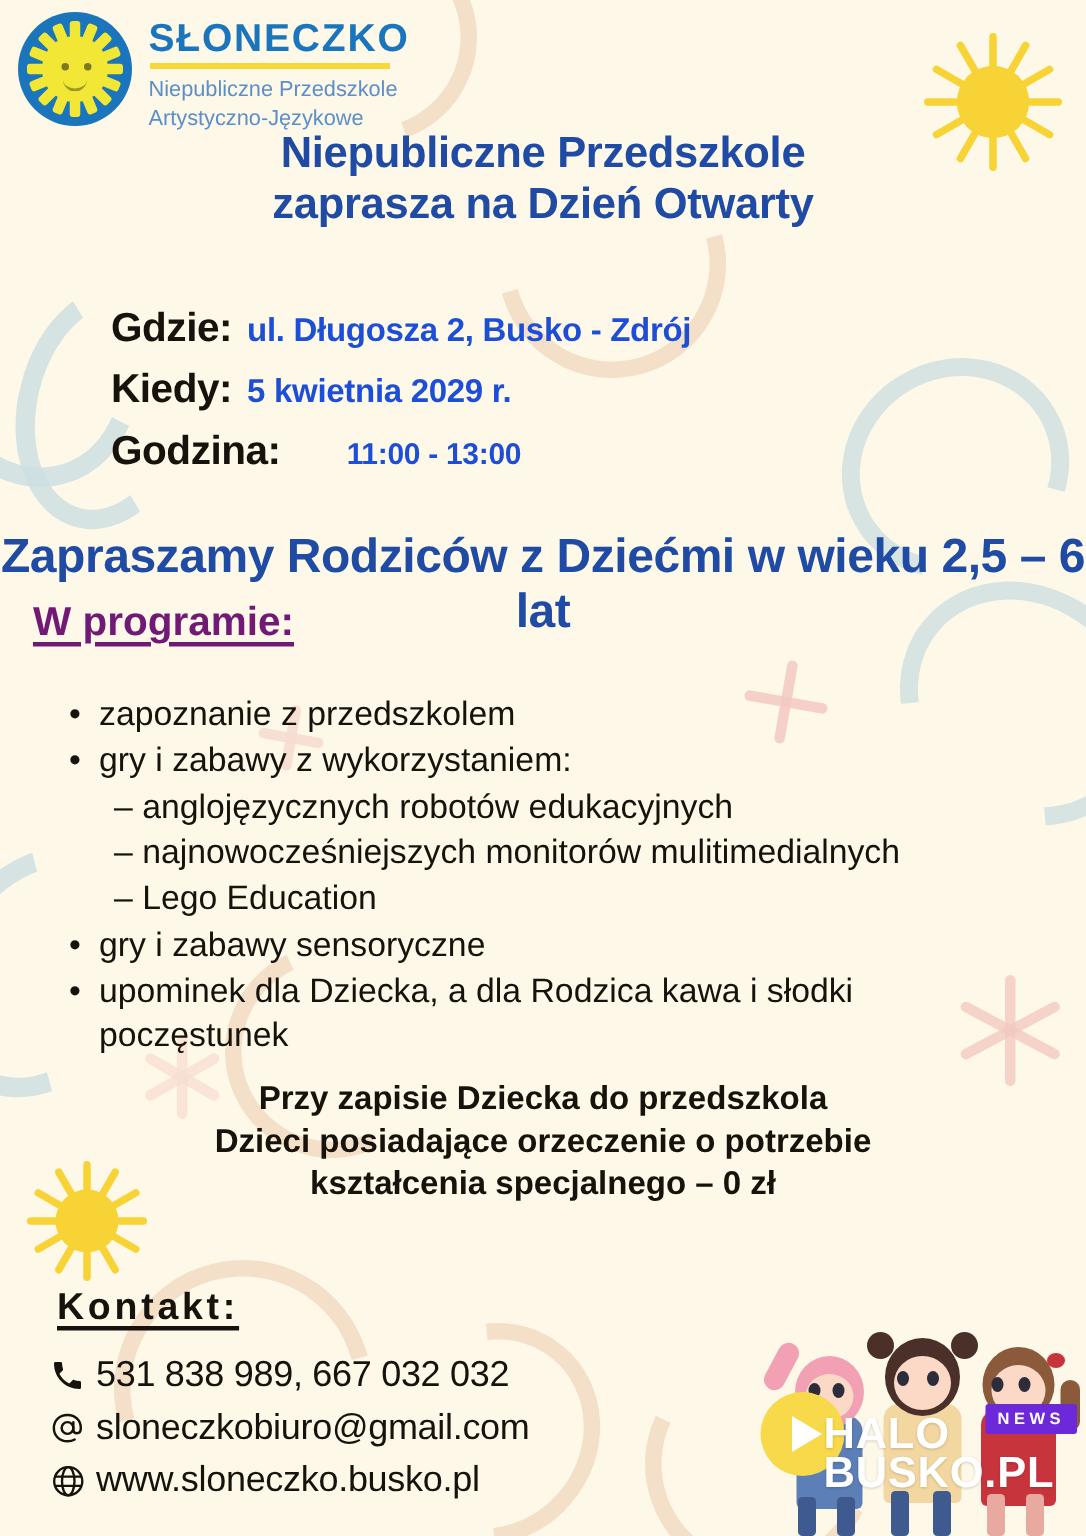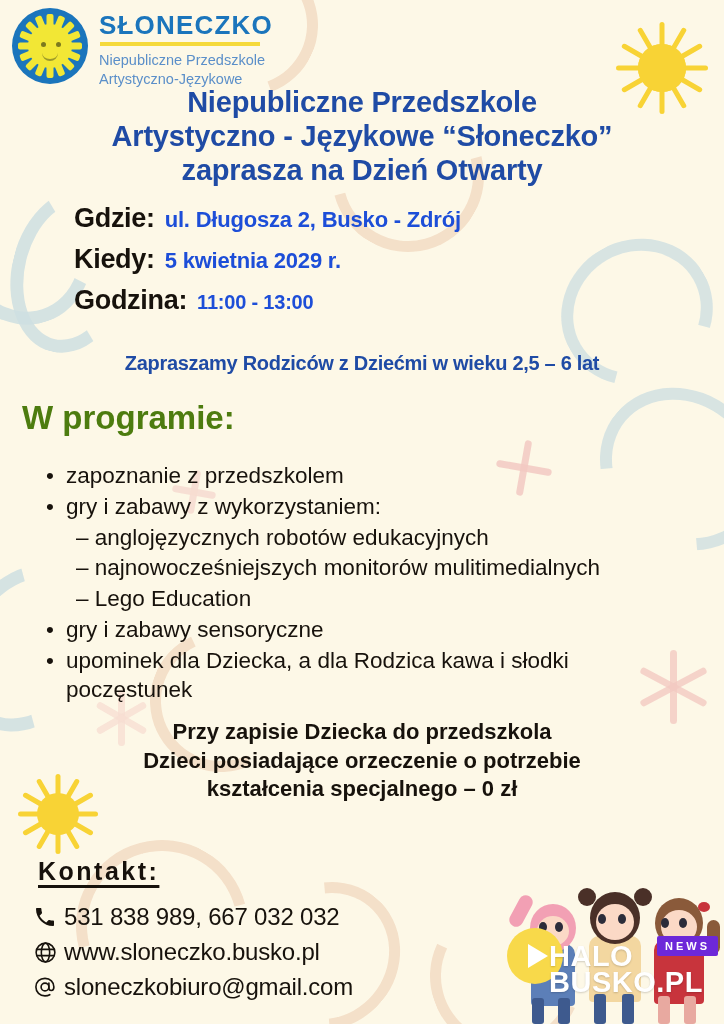--- a/index.html
+++ b/index.html
@@ -93,33 +93,33 @@
     letter-spacing:-.2px;
   }
 
   
   #details{position:absolute;left:74px;top:203px;}
   .detail-row{display:flex;align-items:baseline;margin-bottom:10px;}
   .detail-label{
     color:#17120C;font-weight:bold;font-size:27px;margin-right:10px;letter-spacing:-.3px;
   }
   .detail-value{color:#1d4ed8;font-weight:bold;font-size:22px;letter-spacing:-.2px;}
-  .detail-row.small .detail-value{font-size:20px;}
+  .detail-row.small .detail-value{font-size:20px;margin-left:34px;}
 
   
   #invite{
     position:absolute;left:0;right:0;top:352px;text-align:center;
-    color:#1F4BA5;font-weight:bold;font-size:20px;letter-spacing:-.3px;
+    color:#1F4BA5;font-weight:bold;font-size:32px;letter-spacing:-.3px;
   }
 
   
   #program-title{
     position:absolute;left:22px;top:399px;
-    color:#4d7c0f;font-weight:bold;font-size:33px;
-    text-underline-offset:5px;text-decoration-thickness:3px;
+    color:#701a75;font-weight:bold;font-size:27px;
+    text-decoration:underline;text-underline-offset:5px;text-decoration-thickness:3px;
   }
   #program-list{
     position:absolute;left:46px;top:462px;right:24px;
     color:#17120C;font-size:22.5px;line-height:1.28;
   }
   #program-list .li{display:flex;margin-bottom:2px;}
   #program-list .bullet{flex:0 0 auto;width:20px;}
   #program-list .sub{margin-left:30px;}
 
   
@@ -238,21 +238,20 @@
     <div id="logo-text">
       <div id="brand-name">SŁONECZKO</div>
       <div id="brand-rule"></div>
       <div class="brand-sub">Niepubliczne Przedszkole</div>
       <div class="brand-sub">Artystyczno-Językowe</div>
     </div>
   </div>
 
   <div id="headline">
     <div>Niepubliczne Przedszkole</div>
-    <div>Artystyczno - Językowe “Słoneczko”</div>
     <div>zaprasza na Dzień Otwarty</div>
   </div>
 
   <div id="details">
     <div class="detail-row">
       <span class="detail-label">Gdzie:</span>
       <span class="detail-value">ul. Długosza 2, Busko - Zdrój</span>
     </div>
     <div class="detail-row">
       <span class="detail-label">Kiedy:</span>
@@ -306,36 +305,36 @@
     <div class="contact-row">
       <span class="contact-ico">
         <svg width="24" height="24" viewBox="0 0 24 24" fill="#17120C">
           <path d="M6.6 10.8c1.4 2.8 3.8 5.2 6.6 6.6l2.2-2.2c.3-.3.7-.4 1-.2 1.2.4 2.4.6 3.6.6.6 0 1 .4 1 1V20c0 .6-.4 1-1 1C10.6 21 3 13.4 3 4c0-.6.4-1 1-1h3.4c.6 0 1 .4 1 1 0 1.3.2 2.5.6 3.6.1.4 0 .8-.2 1L6.6 10.8z"></path>
         </svg>
       </span>
       <span class="contact-txt">531 838 989, 667 032 032</span>
     </div>
     <div class="contact-row">
       <span class="contact-ico">
+        <svg width="26" height="26" viewBox="0 0 24 24" fill="none" stroke="#17120C" stroke-width="1.5">
+          <circle cx="12" cy="12" r="3.6"></circle>
+          <path d="M15.6 8.4v4.6c0 1.4 1 2.2 2.2 2.2 1.4 0 2.4-1.1 2.4-3.2 0-4.6-3.4-8-8.2-8S3.6 7.2 3.6 12s3.6 8.2 8.4 8.2c1.7 0 3.2-.4 4.4-1.1" stroke-linecap="round"></path>
+        </svg>
+      </span>
+      <span class="contact-txt">sloneczkobiuro@gmail.com</span>
+    </div>
+    <div class="contact-row">
+      <span class="contact-ico">
         <svg width="25" height="25" viewBox="0 0 24 24" fill="none" stroke="#17120C" stroke-width="1.5">
           <circle cx="12" cy="12" r="9"></circle>
           <ellipse cx="12" cy="12" rx="4" ry="9"></ellipse>
           <path d="M3.4 9h17.2M3.4 15h17.2"></path>
         </svg>
       </span>
       <span class="contact-txt">www.sloneczko.busko.pl</span>
-    </div>
-    <div class="contact-row">
-      <span class="contact-ico">
-        <svg width="26" height="26" viewBox="0 0 24 24" fill="none" stroke="#17120C" stroke-width="1.5">
-          <circle cx="12" cy="12" r="3.6"></circle>
-          <path d="M15.6 8.4v4.6c0 1.4 1 2.2 2.2 2.2 1.4 0 2.4-1.1 2.4-3.2 0-4.6-3.4-8-8.2-8S3.6 7.2 3.6 12s3.6 8.2 8.4 8.2c1.7 0 3.2-.4 4.4-1.1" stroke-linecap="round"></path>
-        </svg>
-      </span>
-      <span class="contact-txt">sloneczkobiuro@gmail.com</span>
     </div>
   </div>
 
   <div id="watermark">
     <div id="wm-kids">
 
       <div class="kid" style="left:4px;width:62px;height:126px;">
         <div class="body" style="bottom:18px;width:44px;height:62px;background:#5C7FB8;"></div>
         <div class="leg" style="left:10px;height:26px;background:#3E5A8E;"></div>
         <div class="leg" style="left:36px;height:26px;background:#3E5A8E;"></div>

